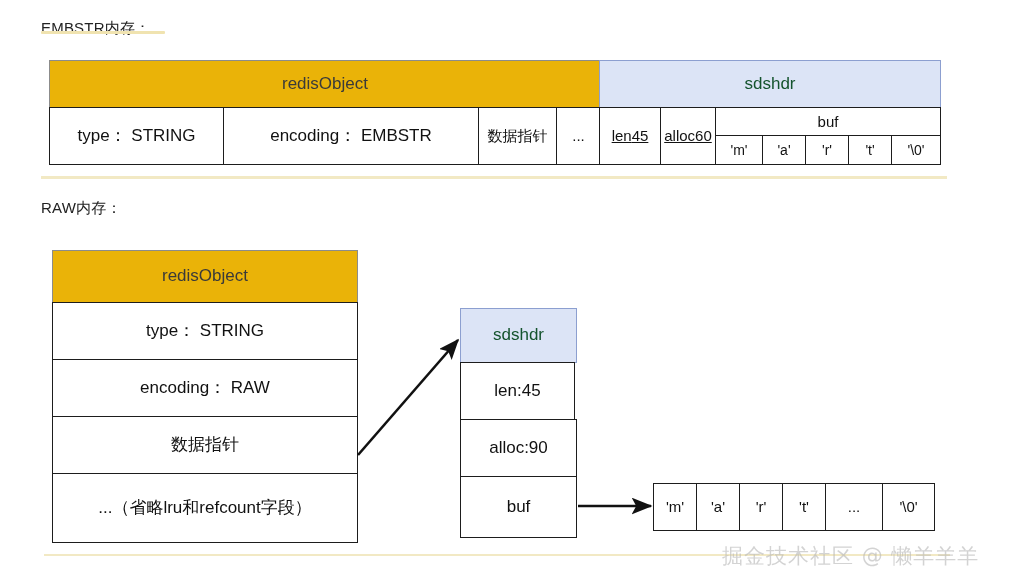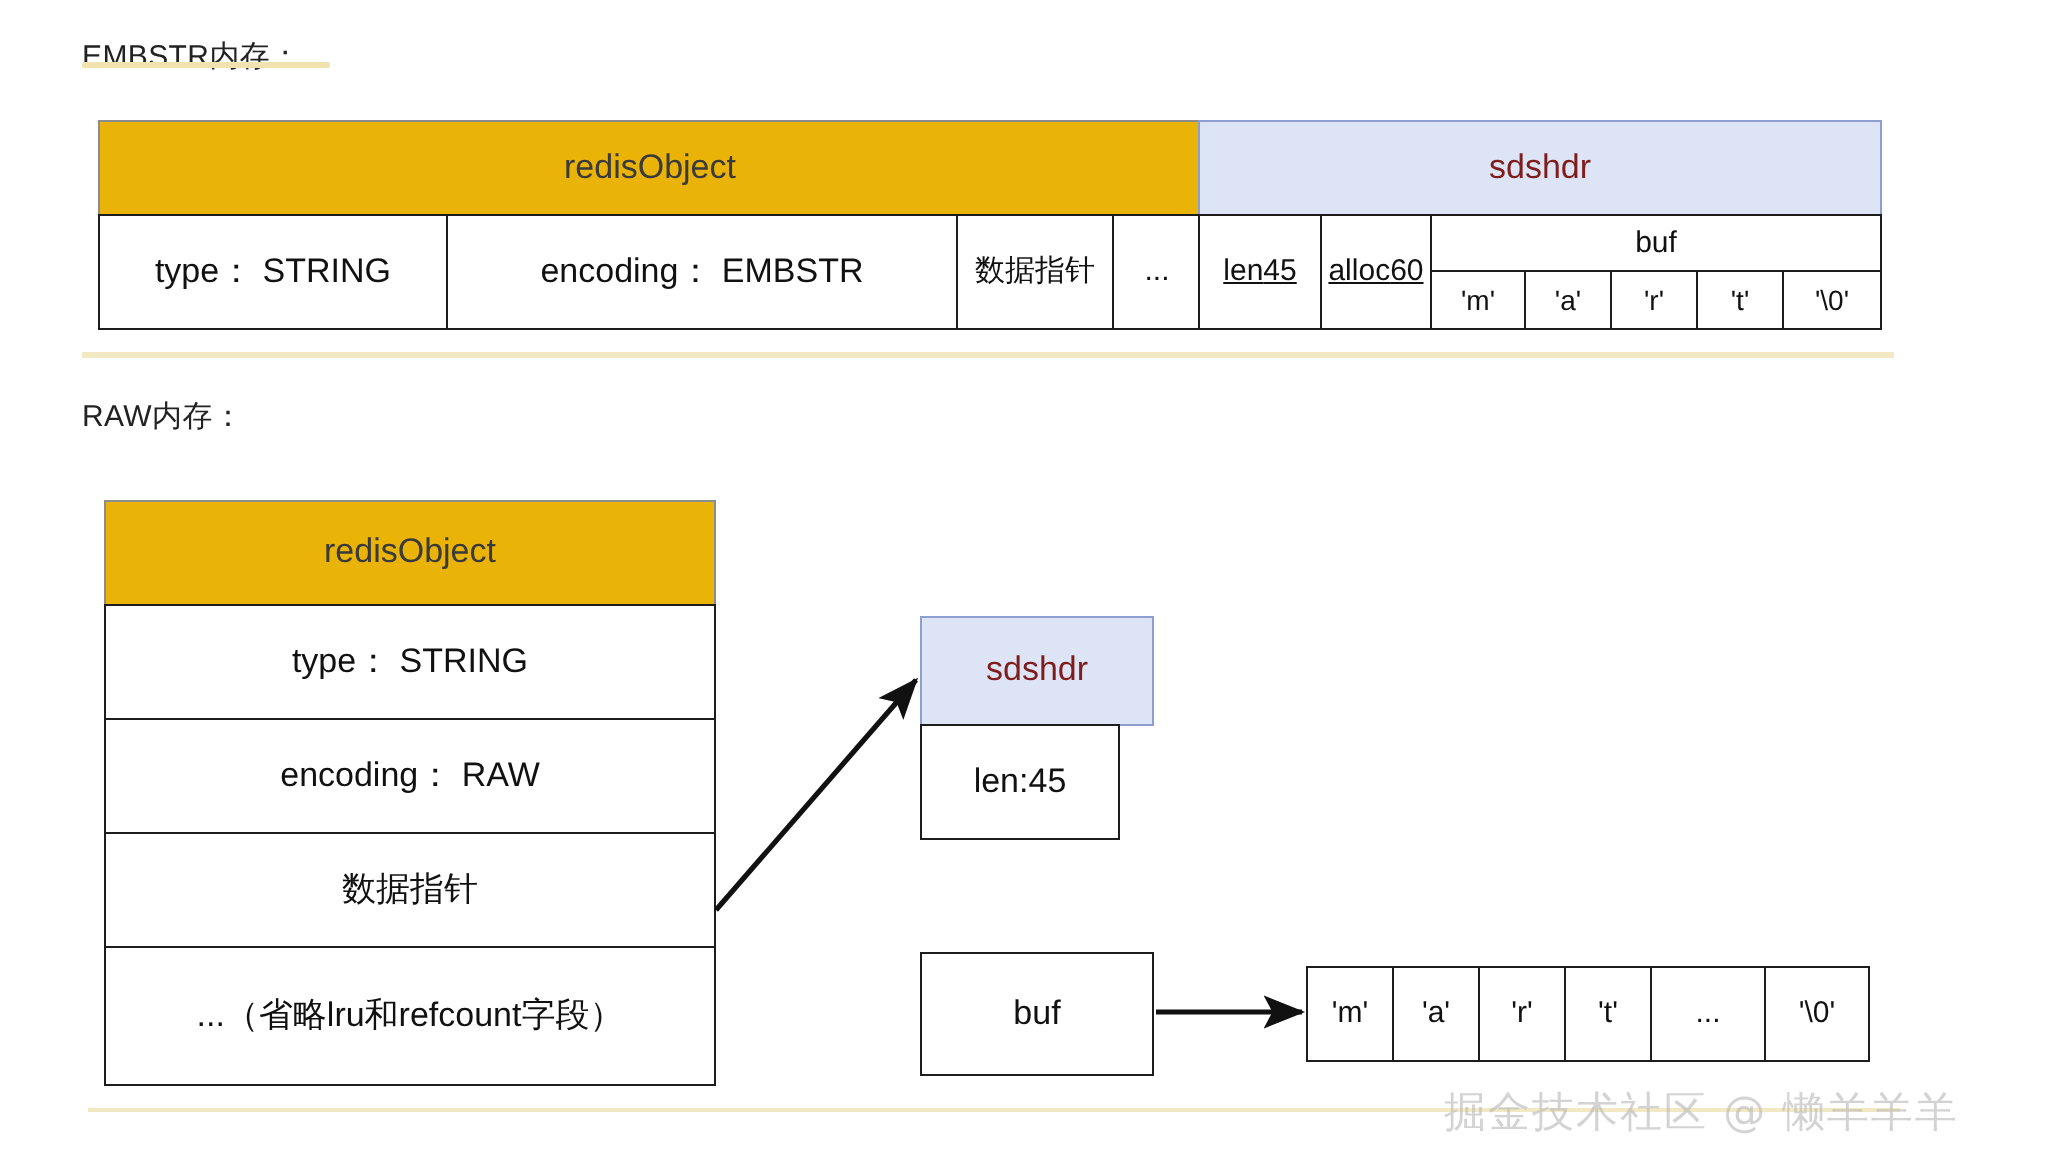--- a/index.html
+++ b/index.html
@@ -53,21 +53,21 @@
     white-space: nowrap;
   }
   .cell.hdr-grey {
     background: #eab308;
     border-color: #8c8c8c;
     color: #3a3a3a;
   }
   .cell.hdr-blue {
     background: #dce4f6;
     border-color: #8c9fd0;
-    color: #7f1d1d;
+    color: #14532d;
   }
   .cell.small   { font-size: 15px; }
   .cell.tiny    { font-size: 14px; }
   .cell.stack   { flex-direction: row; line-height: 1.1; text-decoration: underline; }
   .cell.thin    { border-width: 1.3px; }
 
   
   #arrows {
     position: absolute;
     left: 0; top: 0;
@@ -122,21 +122,22 @@
 
   <div class="abs sect-title" style="left:41px; top:199px;">RAW内存：</div>
 
   <div class="abs cell hdr-grey" style="left:52px; top:250px; width:306px; height:53px;">redisObject</div>
   <div class="abs cell" style="left:52px; top:302px; width:306px; height:58px;">type： STRING</div>
   <div class="abs cell" style="left:52px; top:359px; width:306px; height:58px;">encoding： RAW</div>
   <div class="abs cell" style="left:52px; top:416px; width:306px; height:58px;">数据指针</div>
   <div class="abs cell" style="left:52px; top:473px; width:306px; height:70px;">...（省略lru和refcount字段）</div>
 
   <div class="abs cell hdr-blue" style="left:460px; top:308px; width:117px; height:55px;">sdshdr</div>
-  <div class="abs cell" style="left:460px; top:362px; width:100px; height:58px;">len:45</div>
+  <div class="abs cell" style="left:460px; top:362px; width:115px; height:58px;">len:45</div>
+  <div class="abs cell" style="left:460px; top:419px; width:117px; height:58px;">alloc:90</div>
   <div class="abs cell" style="left:460px; top:476px; width:117px; height:62px;">buf</div>
 
   <div class="abs cell small" style="left:653px; top:483px; width:44px; height:48px;">'m'</div>
   <div class="abs cell small" style="left:696px; top:483px; width:44px; height:48px;">'a'</div>
   <div class="abs cell small" style="left:739px; top:483px; width:44px; height:48px;">'r'</div>
   <div class="abs cell small" style="left:782px; top:483px; width:44px; height:48px;">'t'</div>
   <div class="abs cell small" style="left:825px; top:483px; width:58px; height:48px;">...</div>
   <div class="abs cell small" style="left:882px; top:483px; width:53px; height:48px;">'\0'</div>
 
   <svg id="arrows" viewBox="0 0 1031 581" xmlns="http://www.w3.org/2000/svg">

